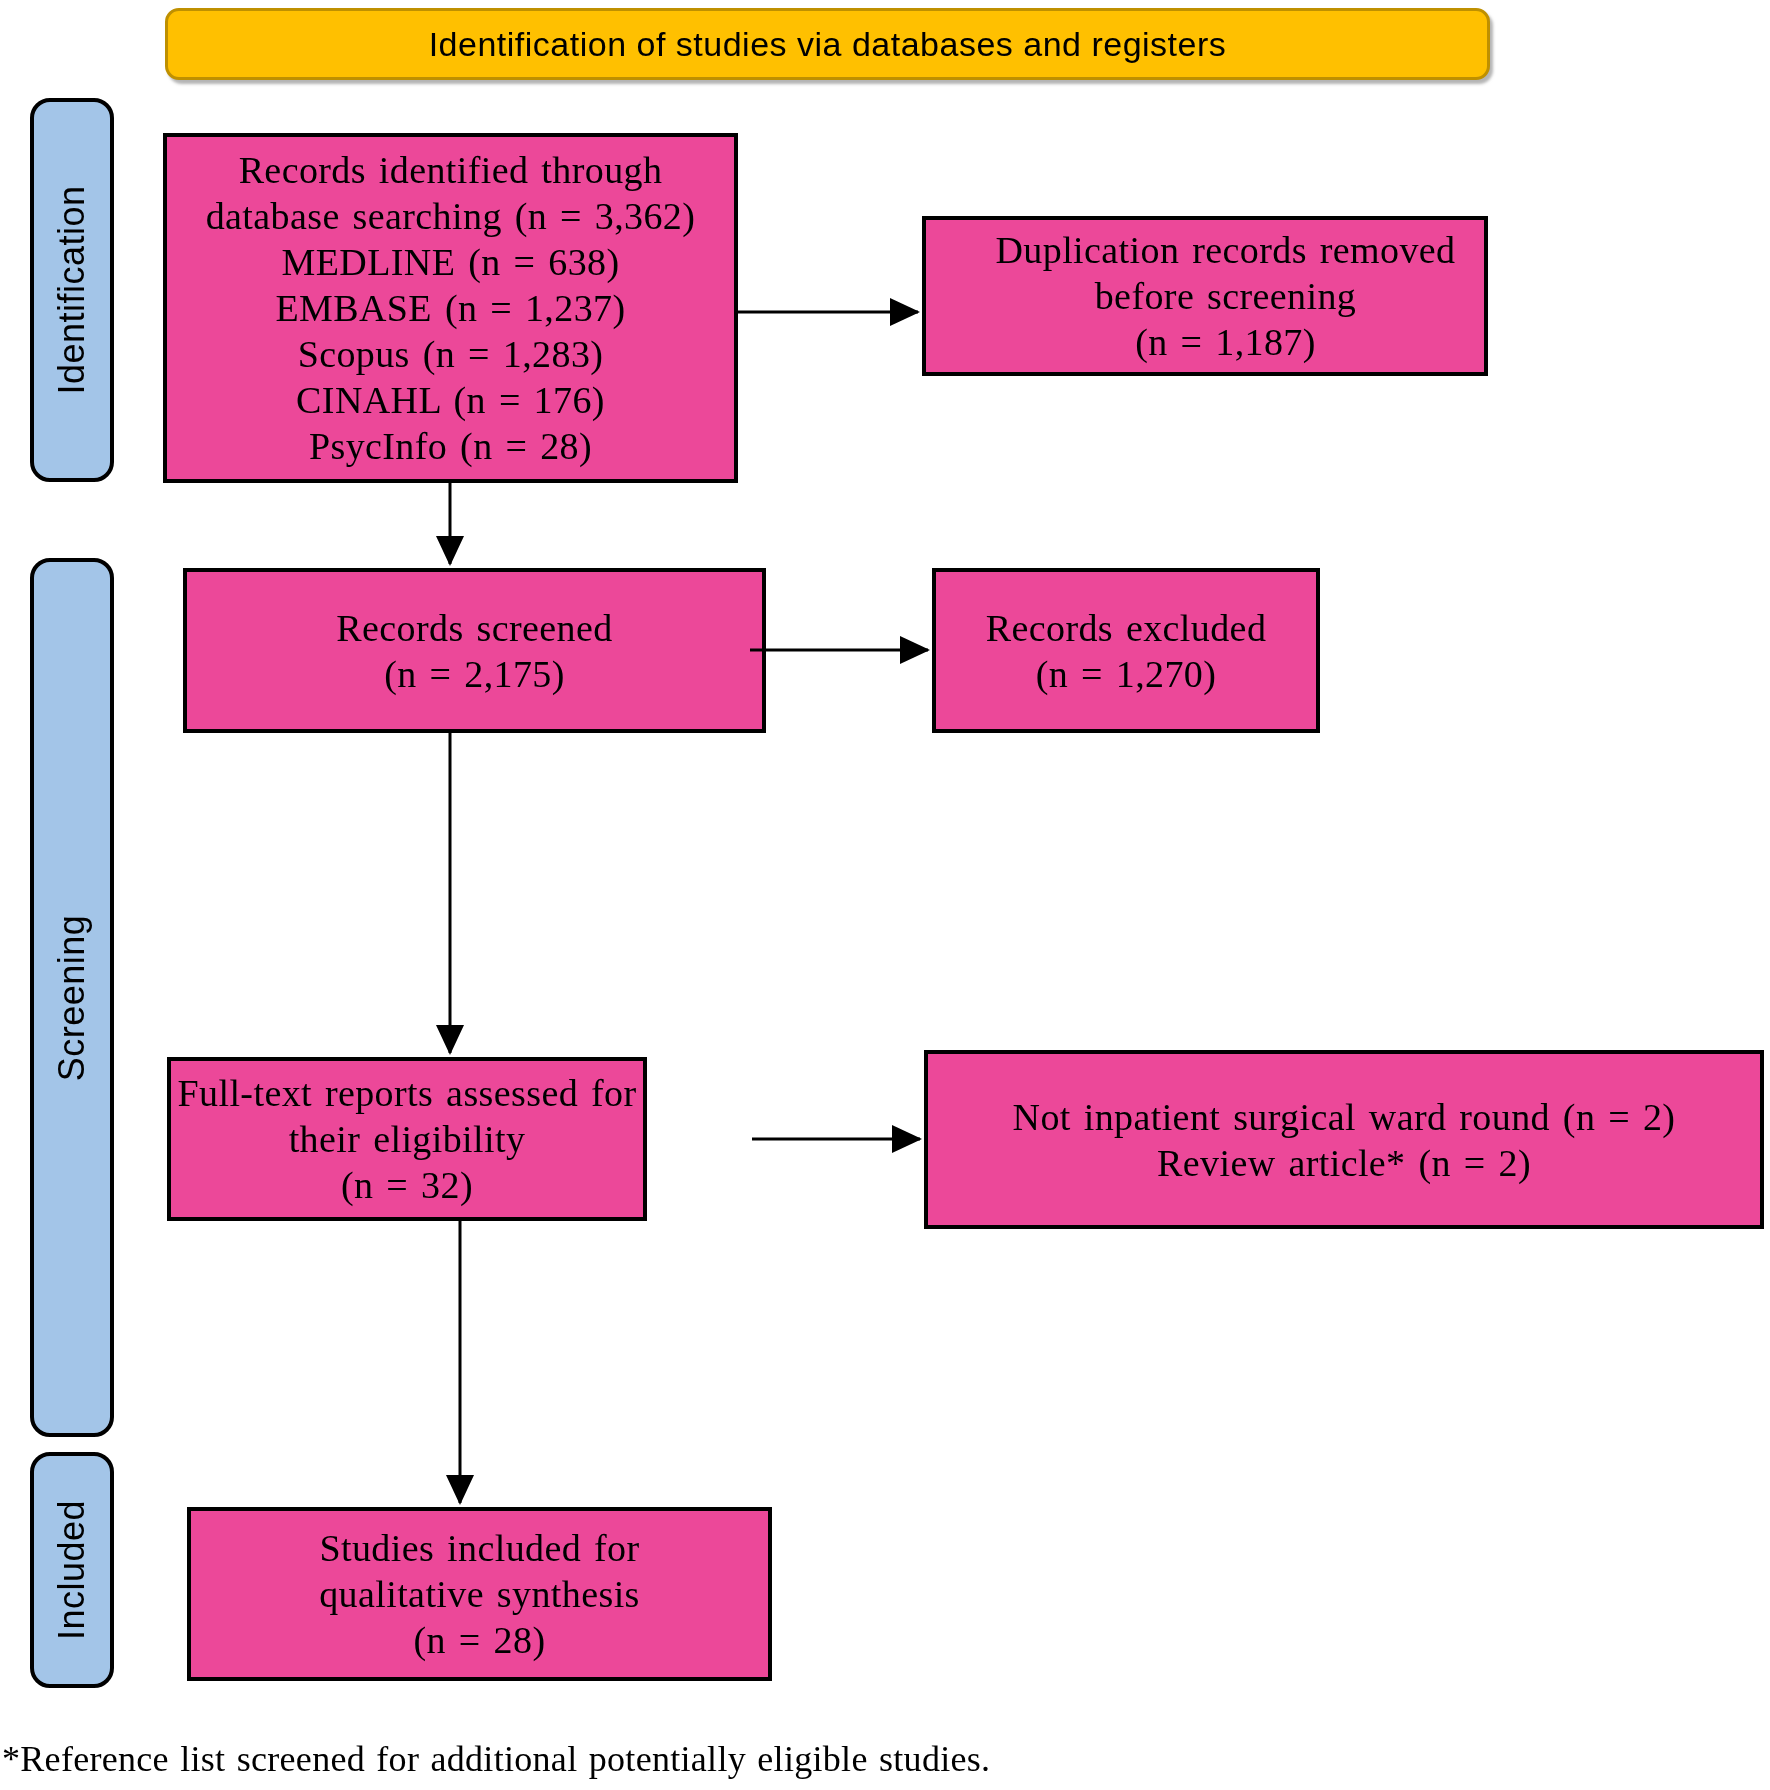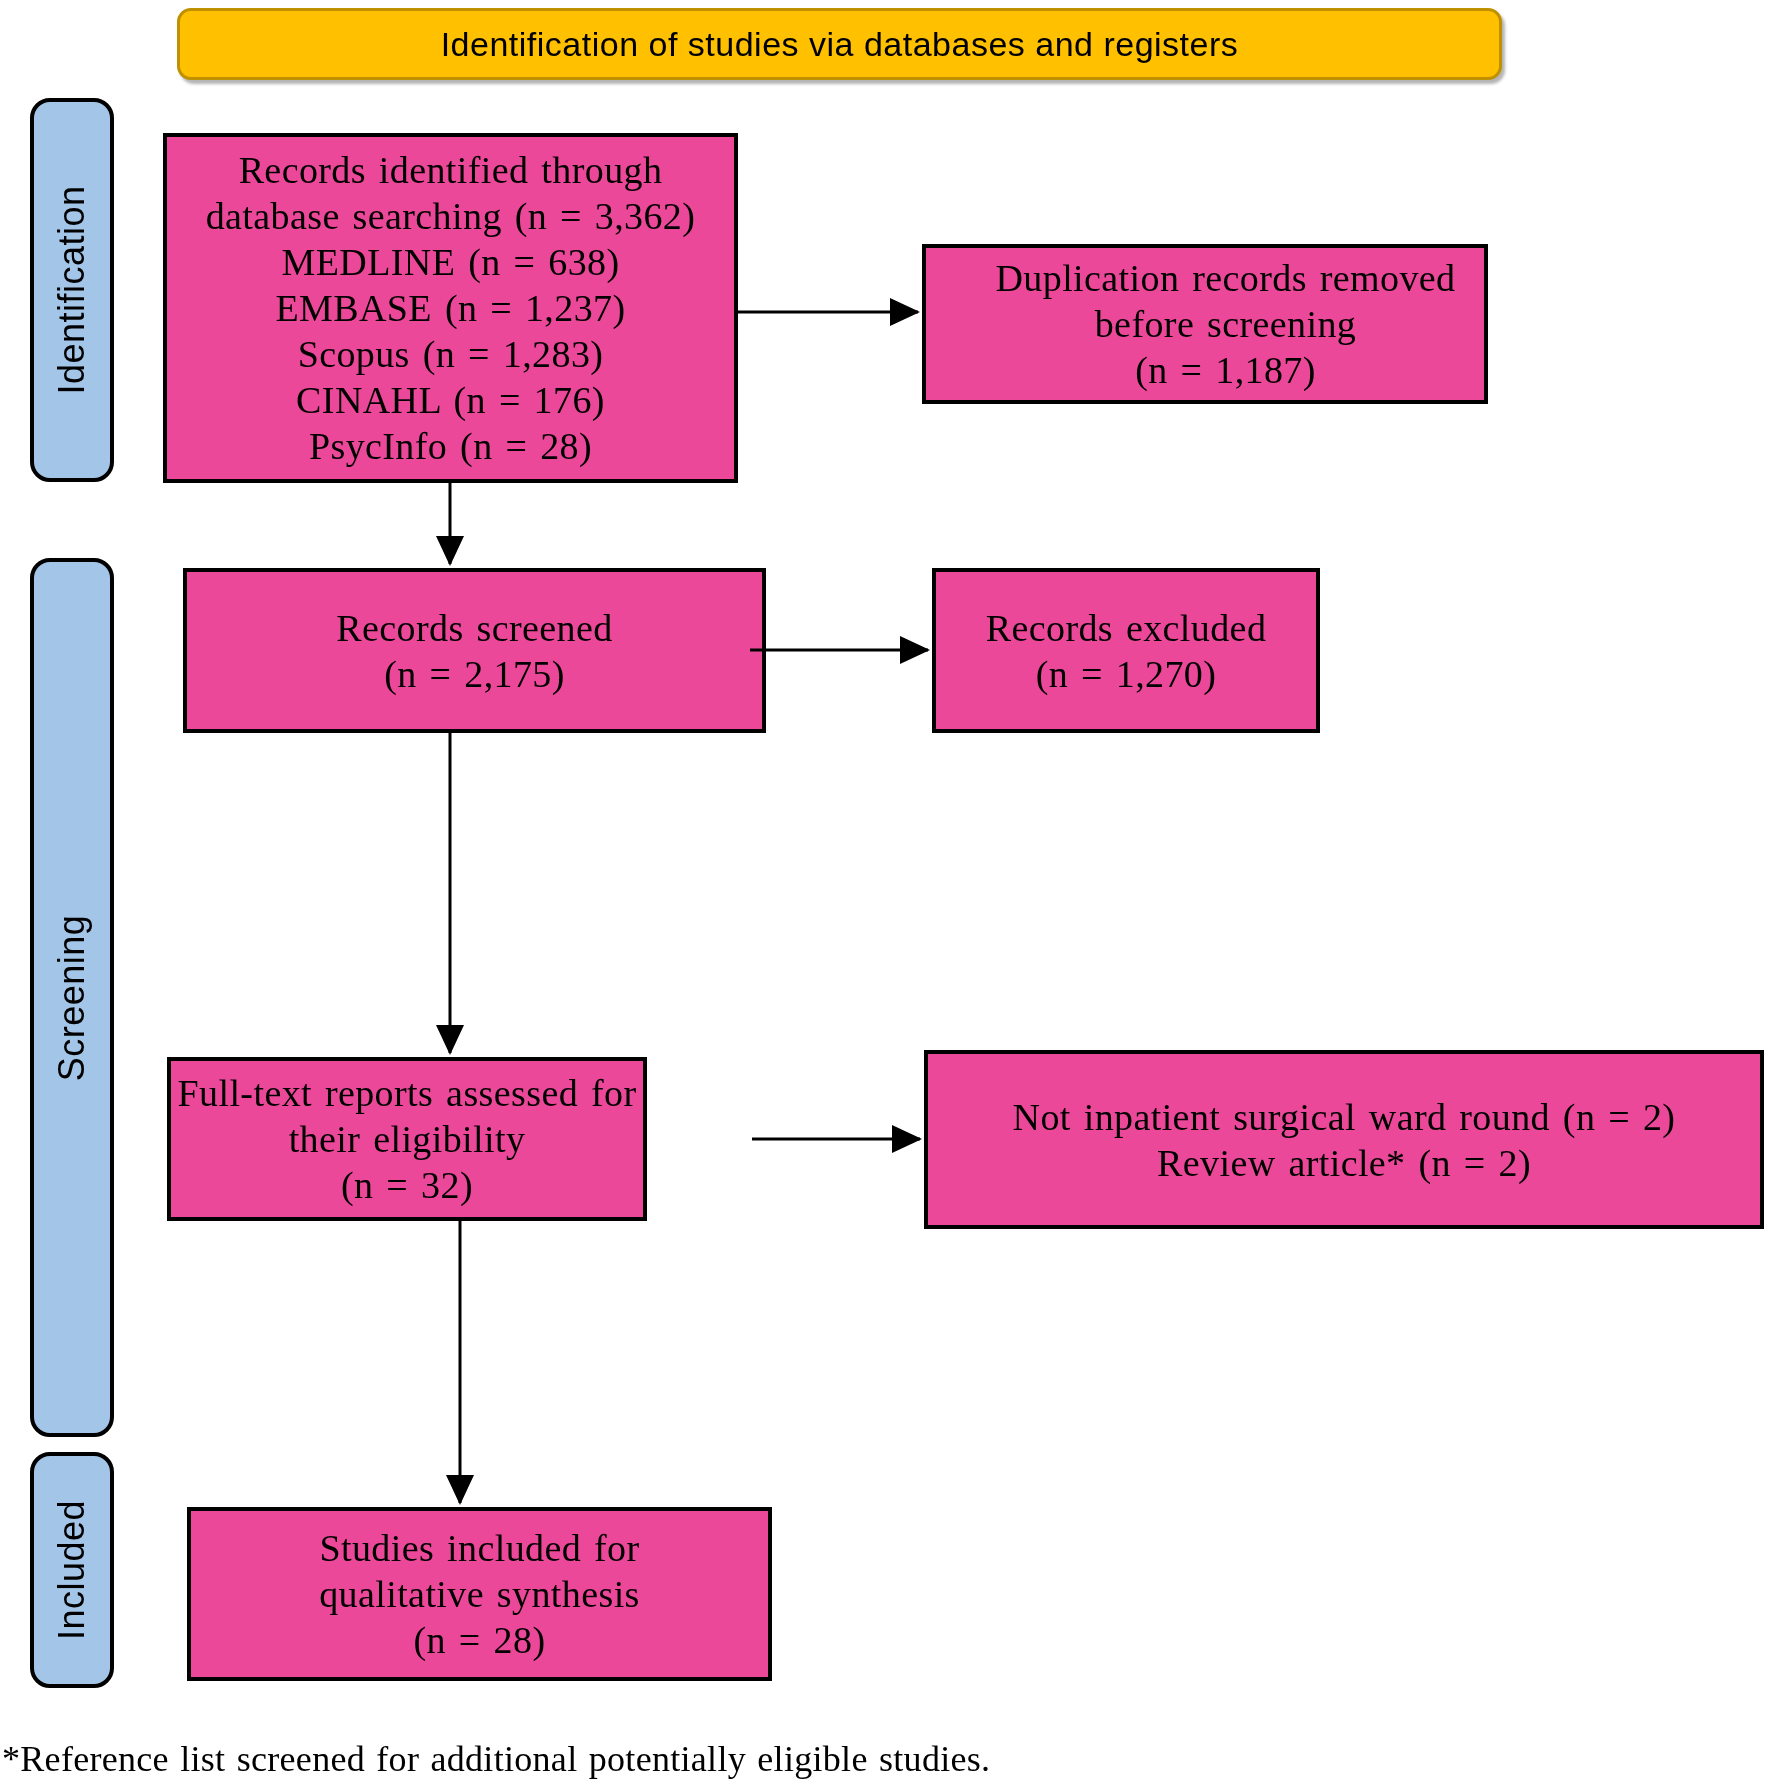--- a/index.html
+++ b/index.html
@@ -13,21 +13,21 @@
   }
   .banner{
     position:absolute;left:165px;top:8px;width:1325px;height:72px;
     box-sizing:border-box;
     background:#FFC000;
     border:3px solid #BF9000;
     border-radius:14px;
     box-shadow:3px 4px 3px rgba(120,120,120,0.55);
     display:flex;align-items:center;justify-content:center;
     font-family:"Liberation Sans","DejaVu Sans",sans-serif;
-    font-size:34px;letter-spacing:0.5px;margin-left:12px;
+    font-size:34px;letter-spacing:0.5px;
   }
   .stage{
     position:absolute;left:30px;width:84px;
     box-sizing:border-box;
     background:#A3C5E8;
     border:4px solid #000;
     border-radius:20px;
     display:flex;align-items:center;justify-content:center;
   }
   .stage-label{
@@ -43,21 +43,21 @@
     position:absolute;
     box-sizing:border-box;
     background:#ec4899;
     border:4px solid #000;
     display:flex;flex-direction:column;justify-content:center;
     text-align:center;
     font-size:38px;line-height:46px;
     letter-spacing:0.4px;word-spacing:3px;
   }
   #box-identified{left:163px;top:133px;width:575px;height:350px;}
-  #box-duplicates{left:922px;top:244px;width:566px;height:160px;padding-left:41px;}
+  #box-duplicates{left:922px;top:216px;width:566px;height:160px;padding-left:41px;}
   #box-screened{left:183px;top:568px;width:583px;height:165px;}
   #box-excluded{left:932px;top:568px;width:388px;height:165px;}
   #box-ft-assessed{left:167px;top:1057px;width:480px;height:164px;}
   #box-ft-excluded{left:924px;top:1050px;width:840px;height:179px;}
   #box-studies{left:187px;top:1507px;width:585px;height:174px;}
   .arrows{position:absolute;left:0;top:0;pointer-events:none;}
   .footnote{
     position:absolute;left:2px;top:1738px;
     font-size:36px;letter-spacing:0.3px;word-spacing:2px;
     white-space:nowrap;

